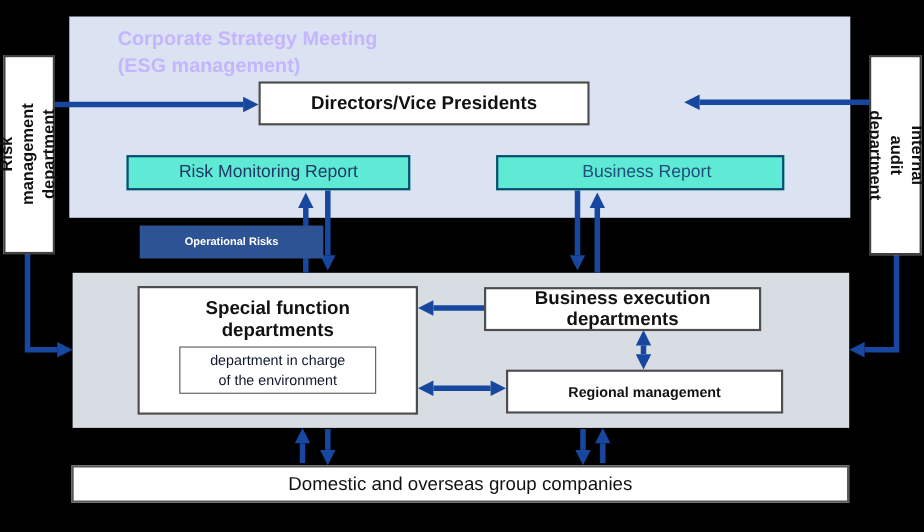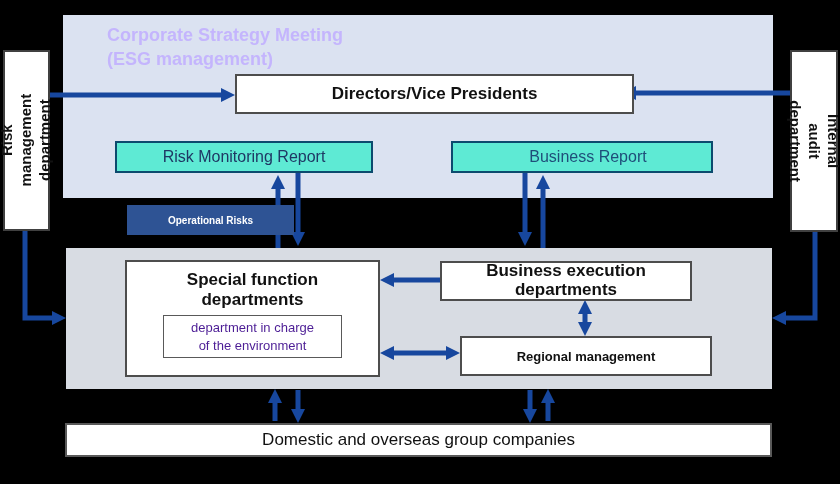--- a/index.html
+++ b/index.html
@@ -12,21 +12,21 @@
   .pre{white-space:pre-line;}
 
   
   .panel-top{left:63px;top:15px;width:710px;height:183px;background:#dbe2f1;}
   .panel-mid{left:66px;top:248px;width:706px;height:141px;background:#d8dce3;}
 
   .panel-title{left:75px;top:24px;font-size:18px;font-weight:bold;color:#c4b5fd;line-height:1.32;margin-left:32px;}
 
   
   .box{background:#fff;border:2px solid #4d4d4d;color:#111;}
-  .directors{left:235px;top:74px;width:399px;height:40px;font-size:17px;font-weight:bold;}
+  .directors{left:235px;top:74px;width:301px;height:40px;font-size:17px;font-weight:bold;}
   .report{background:#5eead4;border:2px solid #0c4a6e;font-size:16px;font-weight:normal;}
   .rm-report{left:115px;top:141px;width:258px;height:32px;color:#1f3864;}
   .biz-report{left:451px;top:141px;width:262px;height:32px;color:#1f4e79;padding-left:12px;}
 
   
   .side-box{background:#fff;border:2px solid #404040;color:#111;overflow:visible;}
   .side-left{left:3px;top:50px;width:47px;height:181px;}
   .side-right{left:790px;top:50px;width:48px;height:182px;}
   .side-box span{display:block;font-size:15px;font-weight:bold;line-height:1.25;text-align:center;white-space:pre-line;}
   .side-left span{transform:rotate(-90deg);}
@@ -34,21 +34,21 @@
 
   
   .risk-label{color:#fff;font-size:10px;font-weight:bold;margin-left:32px;}
   .op-risks{left:95px;top:205px;width:167px;height:30px;background:#2e5394;}
   .biz-risks{left:563px;top:206px;width:172px;height:29px;background:#2e75b6;}
 
   
   .special-fn{left:125px;top:260px;width:255px;height:117px;padding-left:48px;}
   .special-fn-title{left:0;top:8px;width:100%;font-size:17px;font-weight:bold;line-height:1.2;text-align:center;color:#111;}
   .env-box{left:36px;top:53px;width:179px;height:43px;background:#fff;border:1px solid #595959;
-           font-size:13px;font-weight:normal;color:#4c1d95;line-height:1.35;}
+           font-size:13px;font-weight:normal;color:#0f172a;line-height:1.35;}
   .biz-exec{left:440px;top:261px;width:252px;height:40px;font-size:17px;font-weight:bold;line-height:1.1;}
   .regional{left:460px;top:336px;width:252px;height:40px;font-size:13px;font-weight:bold;}
 
   .group-co{left:65px;top:423px;width:707px;height:34px;border:2px solid #595959;font-size:17px;font-weight:normal;}
 
   svg.arrows{position:absolute;left:0;top:0;width:840px;height:484px;pointer-events:none;}
   svg.arrows path{stroke:#17479e;stroke-width:5;fill:none;}
 </style>
 </head>
 <body>

